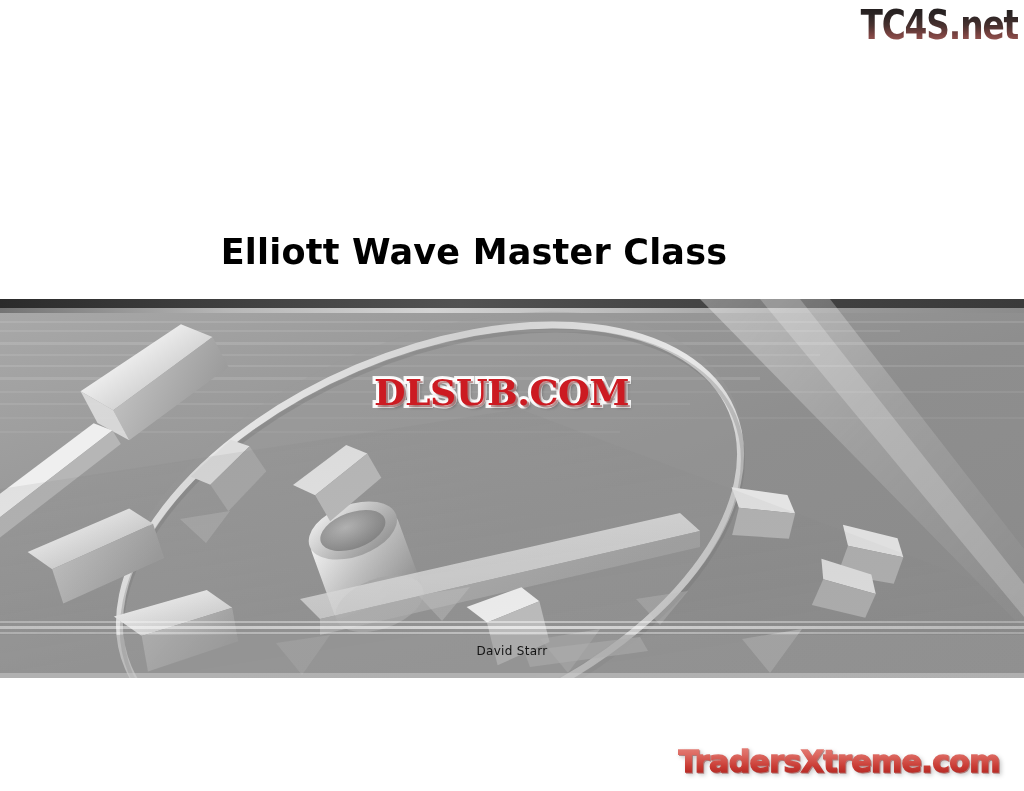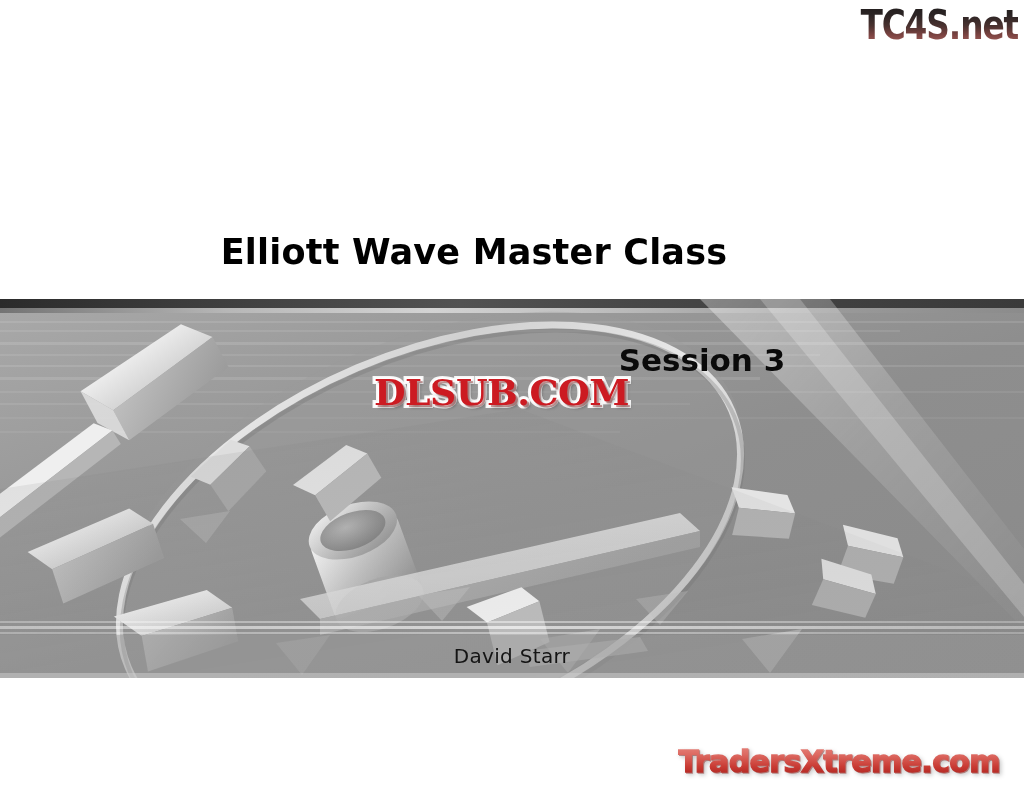--- a/index.html
+++ b/index.html
@@ -119,21 +119,21 @@
     white-space: nowrap;
   }
 
   
   #presenter {
     position: absolute;
     left: 0;
     top: 644px;
     width: 1024px;
     text-align: center;
-    font-size: 20px;
+    font-size: 12px;
     color: #141414;
     letter-spacing: 0.3px;
   }
 
   
   #tx-logo-wrap {
     position: absolute;
     right: 24px;
     bottom: 8px;
     height: 40px;
@@ -347,21 +347,20 @@
         <rect x="0" y="322" width="1024" height="2" fill="url(#glowBottom)" opacity="0.6"></rect>
         <rect x="0" y="327" width="1024" height="3" fill="url(#glowBottom)" opacity="0.85"></rect>
         <rect x="0" y="333" width="1024" height="2" fill="url(#glowBottom)" opacity="0.55"></rect>
       </g>
 
       <rect x="0" y="336" width="1024" height="43" fill="#9a9a9a" opacity="0.45"></rect>
       <rect x="0" y="374" width="1024" height="5" fill="#d0d0d0" opacity="0.5"></rect>
     </svg>
   </div>
 
-  <div id="session">Session 3</div>
 
   <div id="watermark-under">DLSUB.COM</div>
   <div id="watermark">DLSUB.COM</div>
 
   <div id="presenter">David Starr</div>
 
   <div id="tx-logo-wrap">
     <div id="tx-logo-under">TradersXtreme.com</div>
     <div id="tx-logo">TradersXtreme.com</div>
   </div>

